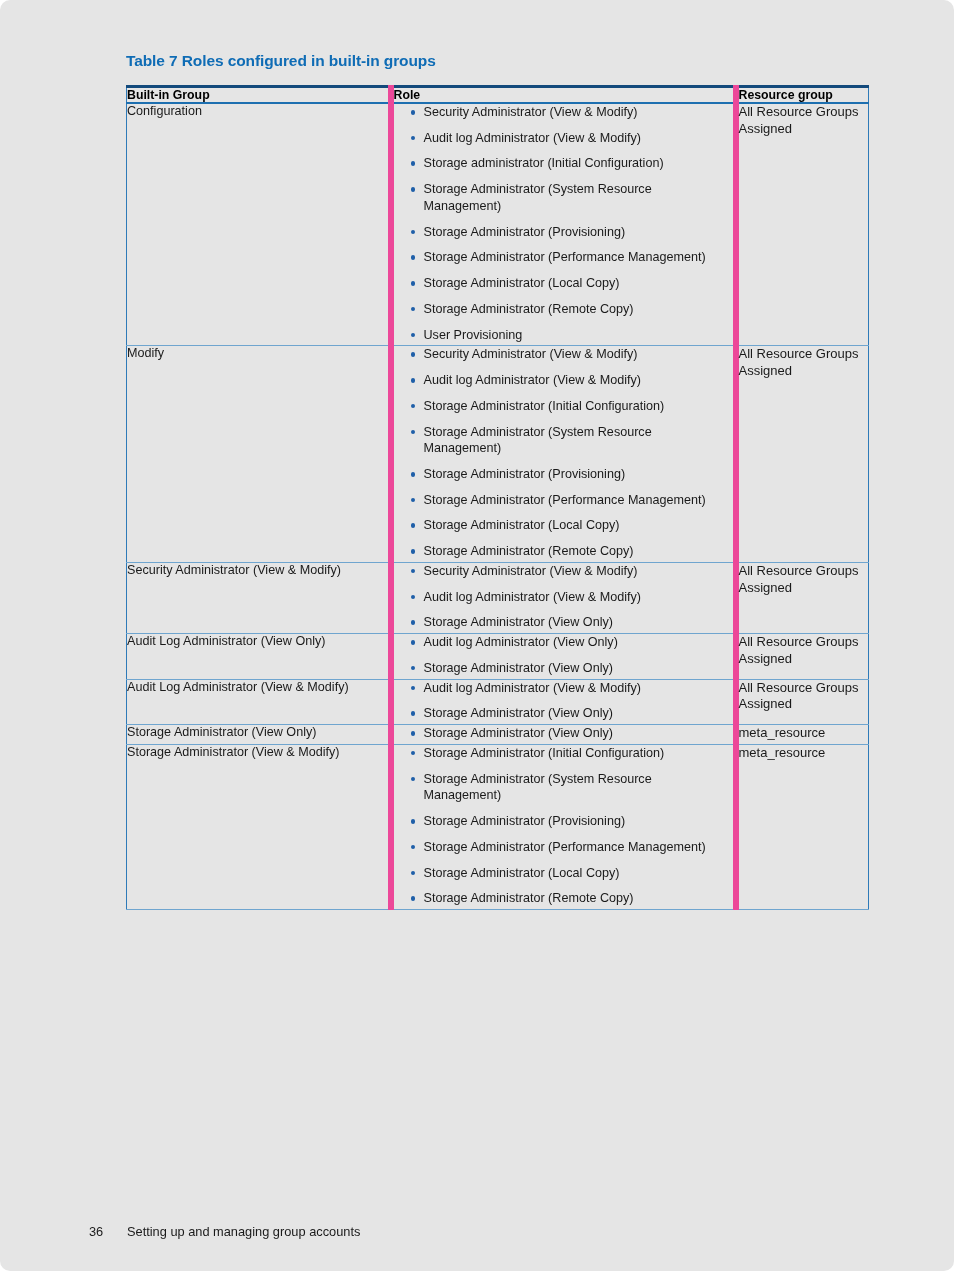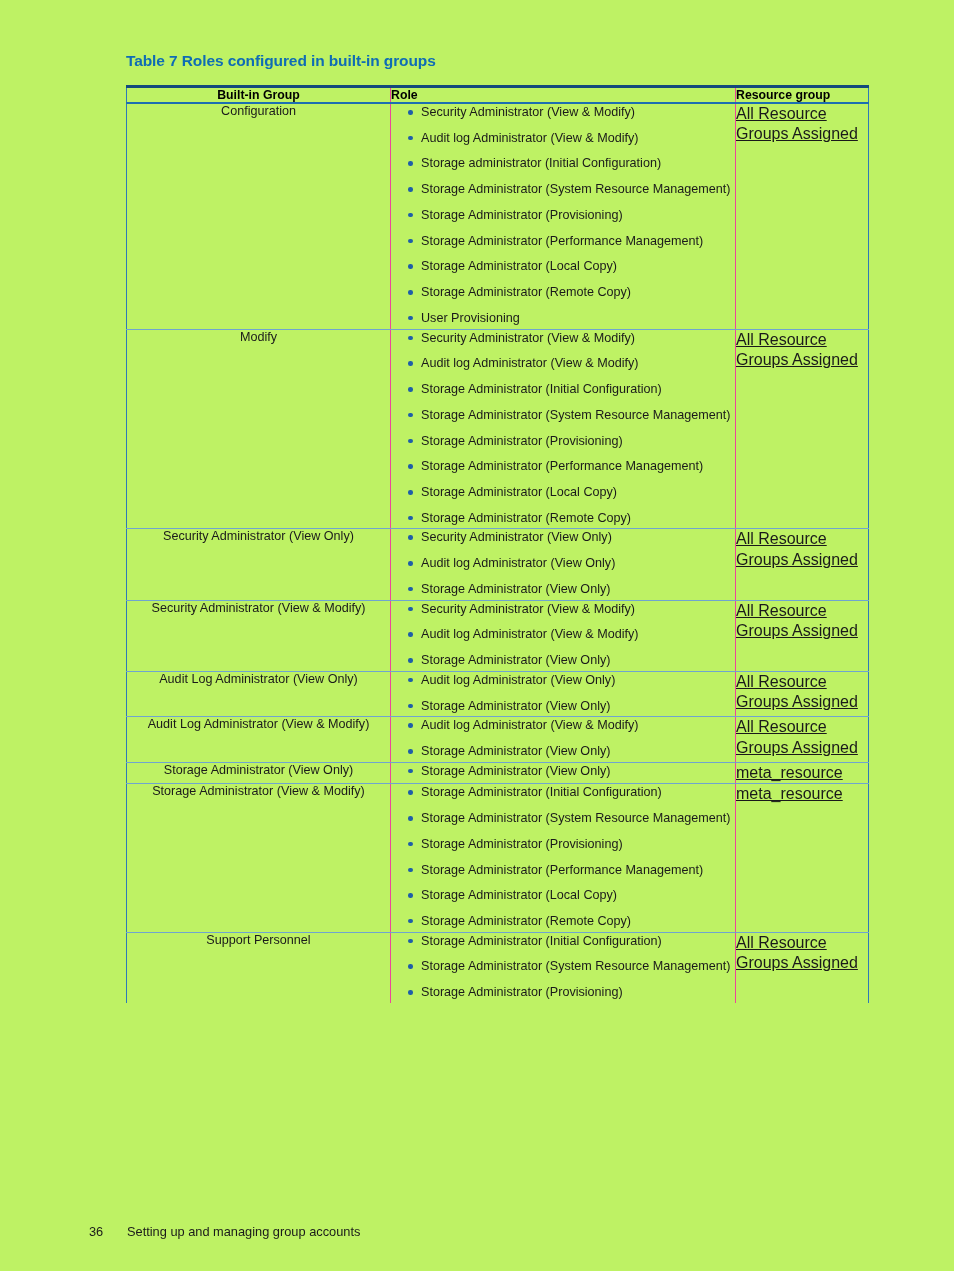--- a/index.html
+++ b/index.html
@@ -12,21 +12,22 @@
     height: 1271px;
     position: relative;
     font-family: "Liberation Sans", sans-serif;
     color: #1a1a1a;
     overflow: hidden;
   }
 
   .page {
     position: absolute;
     inset: 0;
-    background: #bef264;
+    background: #e5e5e5;
+    border-radius: 10px;
   }
 
   
   .table-caption {
     position: absolute;
     left: 126px;
     top: 52px;
     font-size: 15.5px;
     font-weight: bold;
     color: #0f6cb5;
@@ -52,27 +53,26 @@
   }
 
   table.roles col.c1 { width: 264px; }
   table.roles col.c2 { width: 345px; }
   table.roles col.c3 { width: 133px; }
 
   table.roles th,
   table.roles td {
     vertical-align: top;
     text-align: left;
-    border-left: 1px solid #ec4899;
+    border-left: 6px solid #ec4899;
     padding: 0;
   }
   table.roles th:first-child,
   table.roles td:first-child {
     border-left: none;
-    text-align: center;
   }
 
   
   thead tr th {
     font-size: 12.3px;
     font-weight: bold;
     color: #000000;
     padding: 6px 8px 7px 8px;
     border-bottom: 2px solid #1d6fb0;
   }
@@ -87,26 +87,25 @@
   }
 
   td.group-cell {
     font-size: 12.6px;
     color: #1a1a1a;
     padding: 9px 8px 8px 8px;
     line-height: 1.25;
   }
 
   td.resource-cell {
-    font-size: 16px;
+    font-size: 13px;
     color: #1a1a1a;
     padding: 9px 6px 8px 8px;
     line-height: 1.28;
     white-space: pre-line;
-    text-decoration: underline;
   }
 
   td.roles-cell {
     padding: 6px 4px 8px 0px;
   }
 
   ul.role-list {
     list-style: none;
     margin: 0;
     padding: 0;
@@ -197,31 +196,20 @@
                 <li>Storage Administrator (System Resource Management)</li>
                 <li>Storage Administrator (Provisioning)</li>
                 <li>Storage Administrator (Performance Management)</li>
                 <li>Storage Administrator (Local Copy)</li>
                 <li>Storage Administrator (Remote Copy)</li>
               </ul>
             </td>
             <td class="resource-cell">All Resource Groups Assigned</td>
           </tr>
           <tr>
-            <td class="group-cell">Security Administrator (View Only)</td>
-            <td class="roles-cell">
-              <ul class="role-list">
-                <li>Security Administrator (View Only)</li>
-                <li>Audit log Administrator (View Only)</li>
-                <li>Storage Administrator (View Only)</li>
-              </ul>
-            </td>
-            <td class="resource-cell">All Resource Groups Assigned</td>
-          </tr>
-          <tr>
             <td class="group-cell">Security Administrator (View &amp; Modify)</td>
             <td class="roles-cell">
               <ul class="role-list">
                 <li>Security Administrator (View &amp; Modify)</li>
                 <li>Audit log Administrator (View &amp; Modify)</li>
                 <li>Storage Administrator (View Only)</li>
               </ul>
             </td>
             <td class="resource-cell">All Resource Groups Assigned</td>
           </tr>
@@ -261,31 +249,20 @@
                 <li>Storage Administrator (Initial Configuration)</li>
                 <li>Storage Administrator (System Resource Management)</li>
                 <li>Storage Administrator (Provisioning)</li>
                 <li>Storage Administrator (Performance Management)</li>
                 <li>Storage Administrator (Local Copy)</li>
                 <li>Storage Administrator (Remote Copy)</li>
               </ul>
             </td>
             <td class="resource-cell">meta_resource</td>
           </tr>
-          <tr class="last-row">
-            <td class="group-cell">Support Personnel</td>
-            <td class="roles-cell">
-              <ul class="role-list">
-                <li>Storage Administrator (Initial Configuration)</li>
-                <li>Storage Administrator (System Resource Management)</li>
-                <li>Storage Administrator (Provisioning)</li>
-              </ul>
-            </td>
-            <td class="resource-cell">All Resource Groups Assigned</td>
-          </tr>
         </tbody>
     </table>
   </div>
 
   <div class="footer">
     <span class="page-num">36</span><span>Setting up and managing group accounts</span>
   </div>
 
 </div>
 

